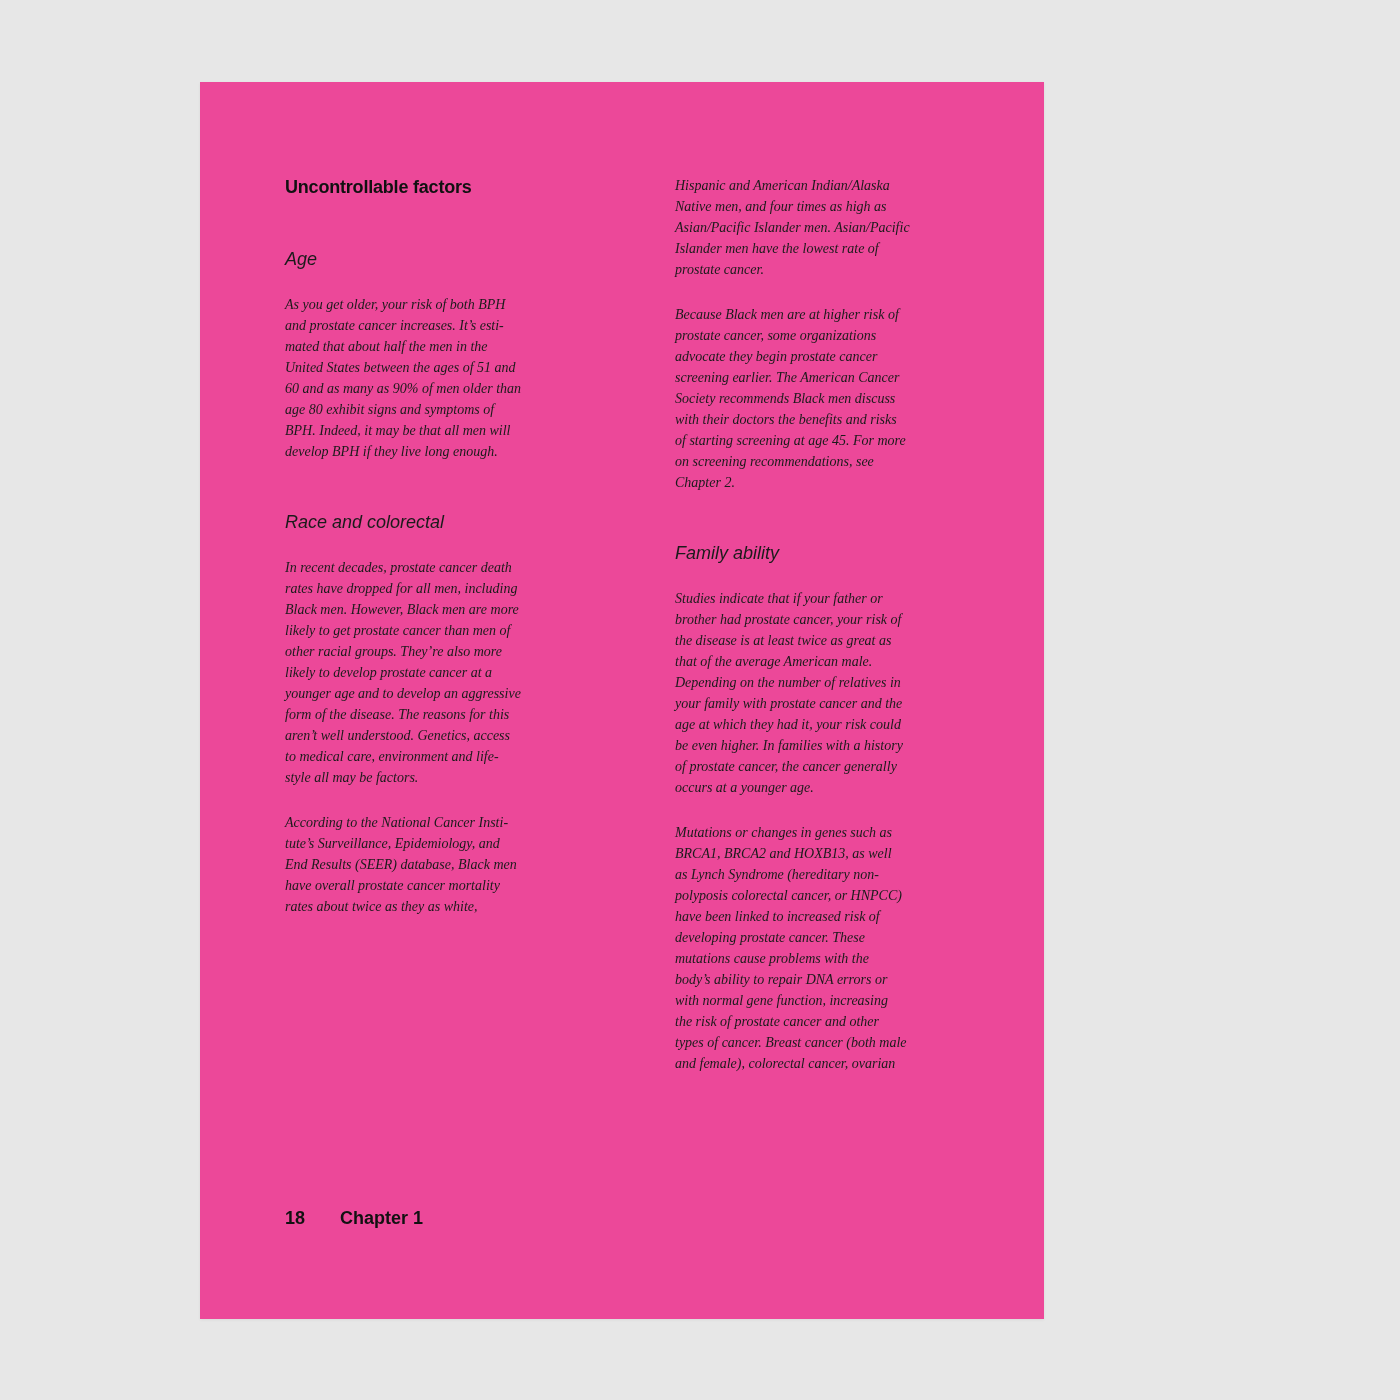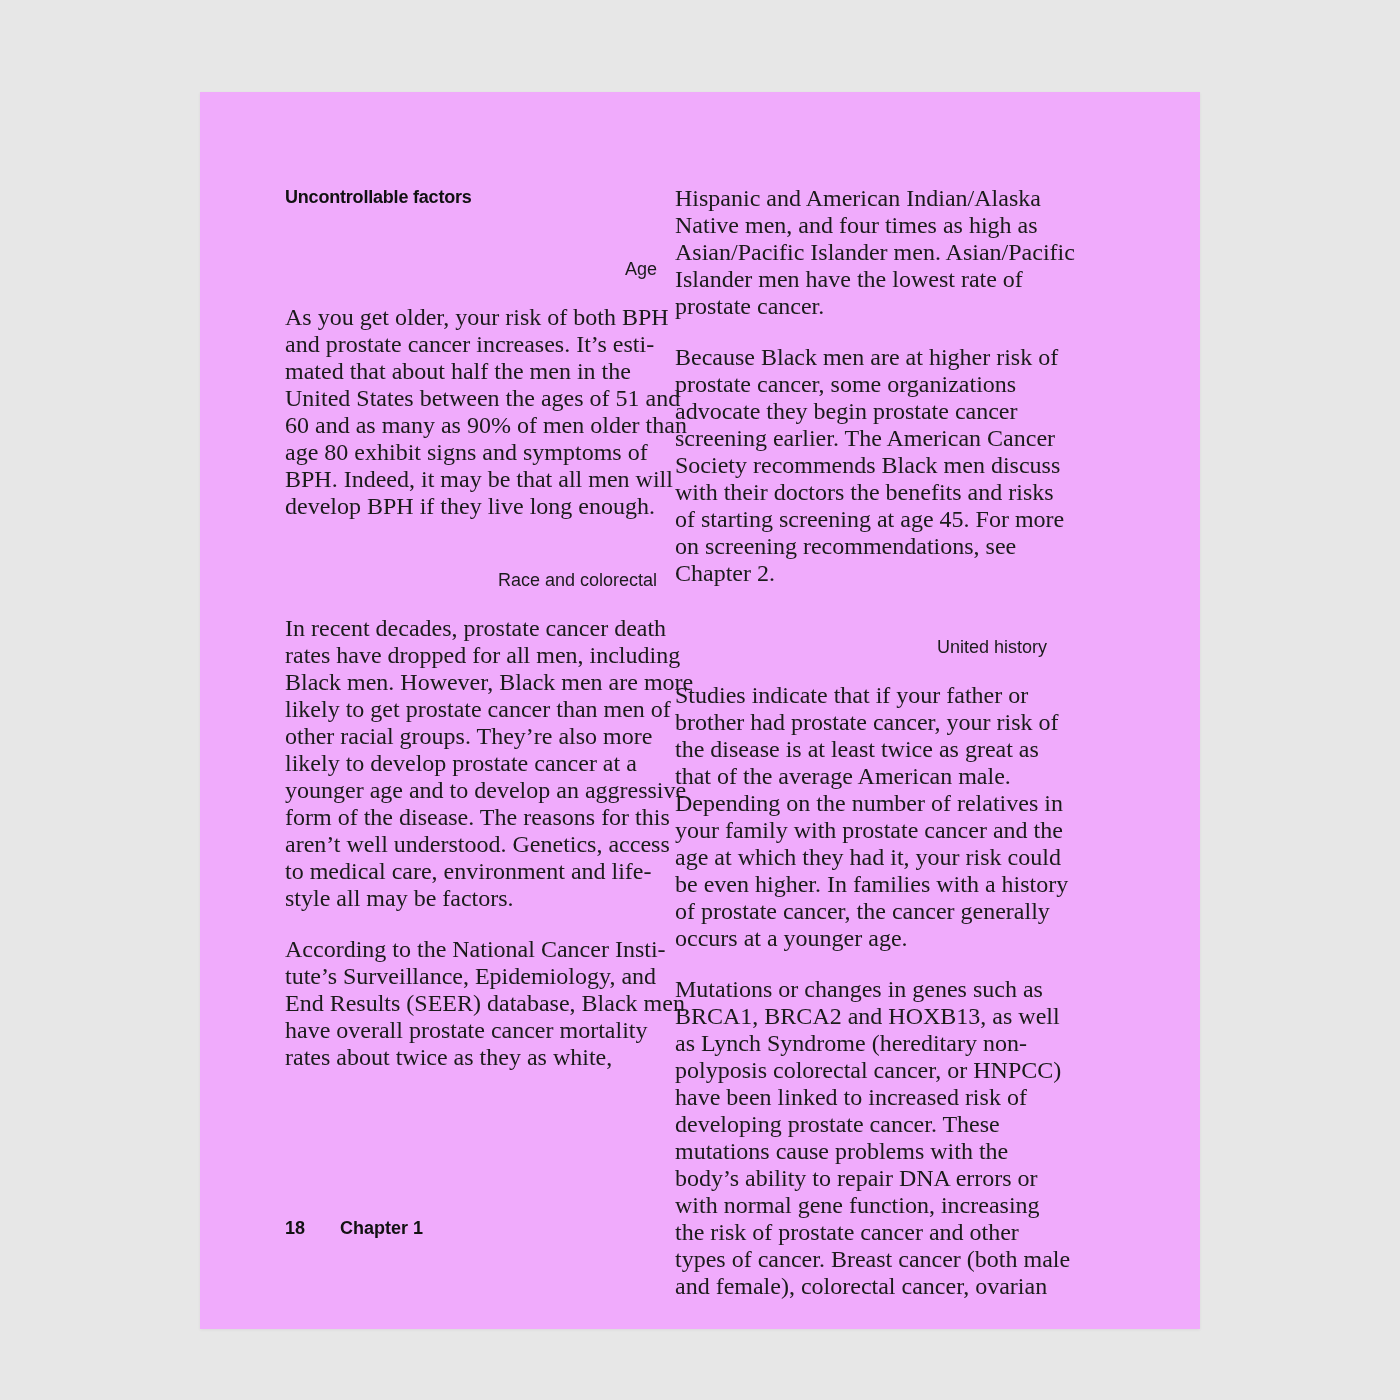--- a/index.html
+++ b/index.html
@@ -8,23 +8,23 @@
     overflow: hidden;
     font-family: "Liberation Serif", serif;
   }
   .canvas {
     position: relative;
     width: 1400px; height: 1400px;
     background: #e7e7e7;
   }
   .book-page {
     position: absolute;
-    left: 200px; top: 92px;
-    width: 1000px; height: 1237px;
-    background: #f0abfc;
+    left: 200px; top: 82px;
+    width: 844px; height: 1237px;
+    background: #ec4899;
     box-shadow: 0 1px 3px rgba(0,0,0,0.06);
   }
   .col {
     position: absolute;
     top: 93px;
     width: 372px;
     color: #1b1b1b;
   }
   .col-left  { left: 85px; }
   .col-right { left: 475px; }
@@ -33,32 +33,33 @@
     font-size: 18px;
     font-weight: bold;
     line-height: 24px;
     letter-spacing: -0.2px;
     margin: 0 0 23px 0;
     color: #111111;
   }
   .subhead {
     font-family: "Liberation Sans", sans-serif;
     font-size: 18px;
+    font-style: italic;
     font-weight: normal;
     line-height: 24px;
     margin: 48px 0 23px 0;
     color: #1b1b1b;
-    text-align: right;
   }
   .body-para {
-    font-size: 24px;
-    line-height: 27px;
+    font-size: 14px;
+    line-height: 21px;
     white-space: pre;
     margin: 0 0 24px 0;
     color: #1b1b1b;
+    font-style: italic;
   }
   .footer {
     position: absolute;
     left: 85px; top: 1126px;
     font-family: "Liberation Sans", sans-serif;
     font-size: 18px;
     font-weight: bold;
     color: #111111;
   }
   .footer .page-num { display: inline-block; }
@@ -108,21 +109,21 @@
 prostate cancer.</p>
       <p class="body-para">Because Black men are at higher risk of
 prostate cancer, some organizations
 advocate they begin prostate cancer
 screening earlier. The American Cancer
 Society recommends Black men discuss
 with their doctors the benefits and risks
 of starting screening at age 45. For more
 on screening recommendations, see
 Chapter 2.</p>
-      <h3 class="subhead">United history</h3>
+      <h3 class="subhead">Family ability</h3>
       <p class="body-para">Studies indicate that if your father or
 brother had prostate cancer, your risk of
 the disease is at least twice as great as
 that of the average American male.
 Depending on the number of relatives in
 your family with prostate cancer and the
 age at which they had it, your risk could
 be even higher. In families with a history
 of prostate cancer, the cancer generally
 occurs at a younger age.</p>

